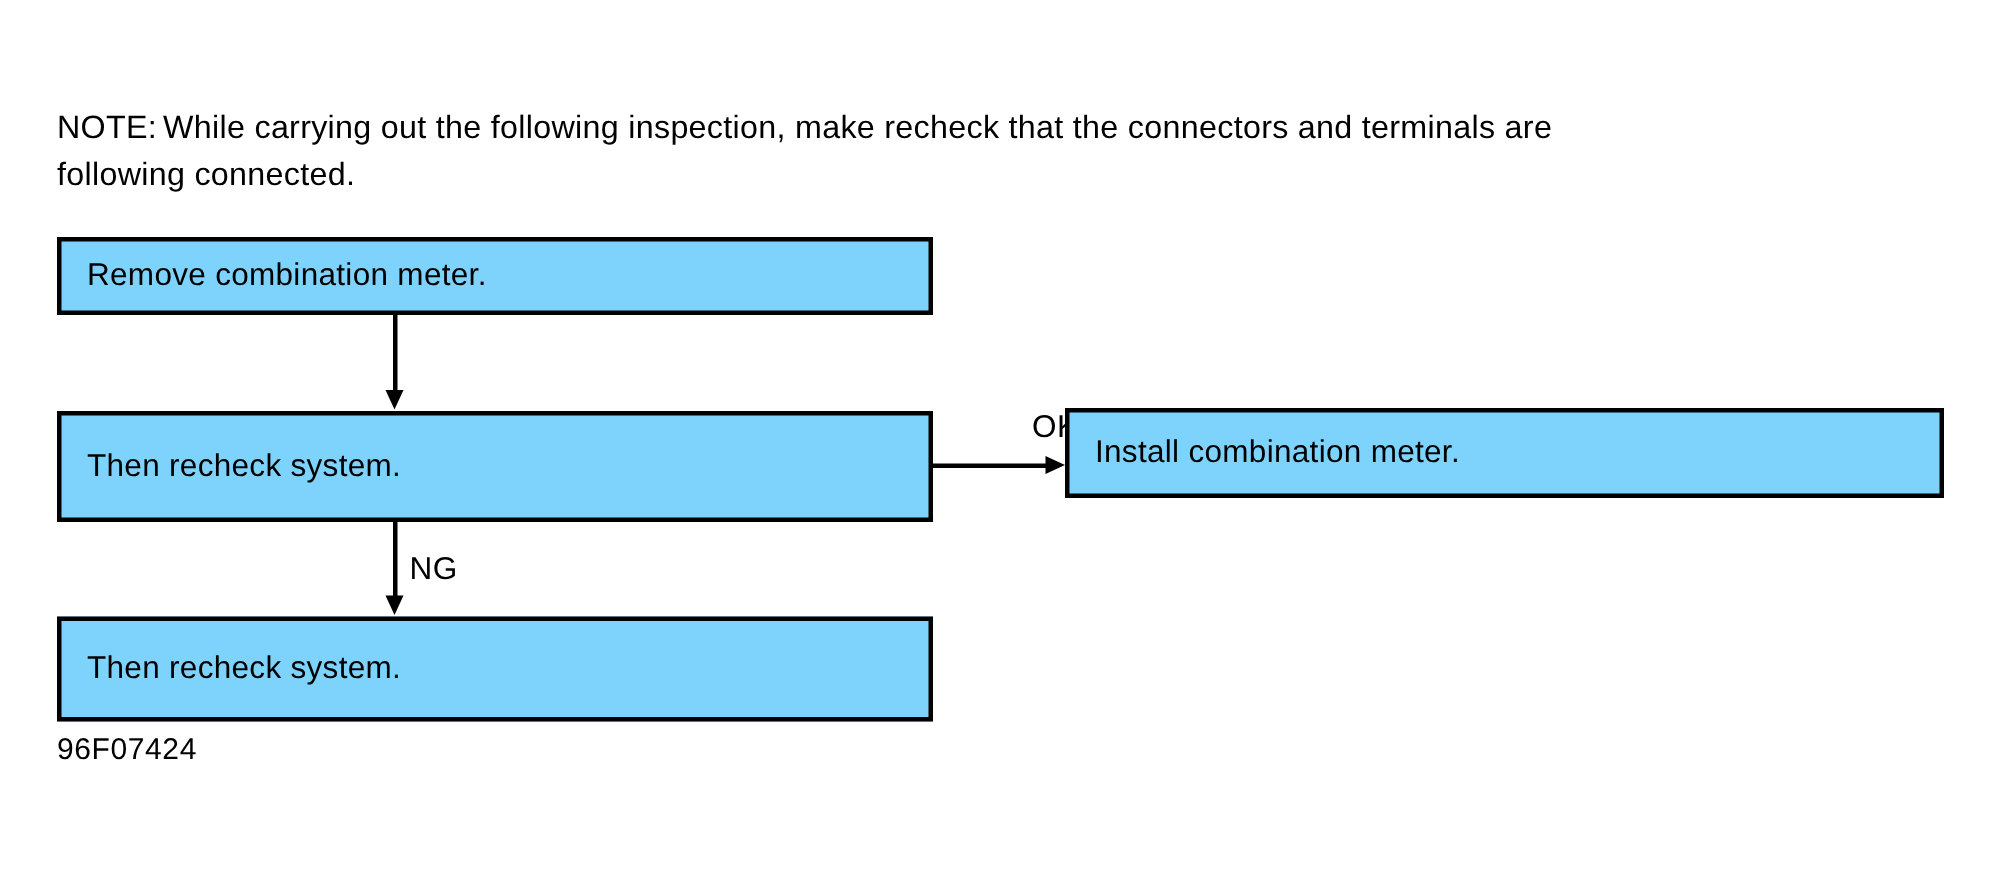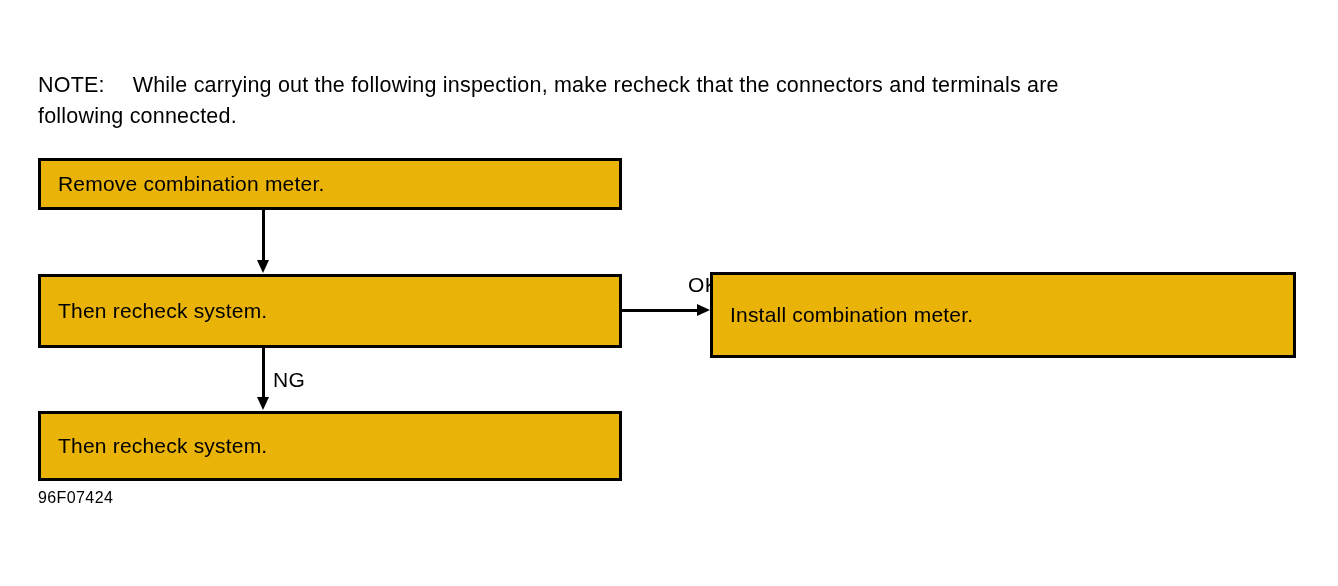--- a/index.html
+++ b/index.html
@@ -24,44 +24,44 @@
     position: absolute;
     left: 38px;
     top: 70px;
     width: 1270px;
     font-size: 21.5px;
     line-height: 31px;
     letter-spacing: 0.2px;
     white-space: nowrap;
   }
   .note-line { display: block; }
-  .note-label { margin-right: 28px; }
+  .note-label { margin-right: 4px; }
 
   
   .box {
     position: absolute;
     box-sizing: border-box;
     border: 3px solid #000000;
-    background: #eab308;
+    background: #7dd3fc;
   }
   .box-text {
     position: absolute;
     left: 17px;
     font-size: 21px;
     line-height: 30px;
     letter-spacing: 0.2px;
     white-space: nowrap;
   }
   .box-text.single { top: 50%; transform: translateY(-50%); }
   .box-text.double { top: 50%; transform: translateY(-50%); }
 
   #box-remove      { left: 38px;  top: 158px; width: 584px; height: 52px; }
   #box-replace-tube{ left: 38px;  top: 274px; width: 584px; height: 74px; }
   #box-replace-psu { left: 38px;  top: 411px; width: 584px; height: 70px; }
-  #box-install     { left: 710px; top: 272px; width: 586px; height: 86px; padding-left: 27px; }
+  #box-install     { left: 710px; top: 272px; width: 586px; height: 60px; padding-left: 27px; }
 
   
   .vline {
     position: absolute;
     width: 3px;
     background: #000000;
   }
   .hline {
     position: absolute;
     height: 3px;
@@ -102,21 +102,21 @@
     white-space: nowrap;
   }
   #label-ok { left: 688px; top: 273px; }
   #label-ng { left: 273px; top: 368px; }
 
   
   #figure-caption {
     position: absolute;
     left: 38px;
     top: 489px;
-    font-size: 16px;
+    font-size: 20px;
     letter-spacing: 0.4px;
     white-space: nowrap;
   }
 </style>
 </head>
 <body>
 
 <div id="page">
 
   <div class="note">

